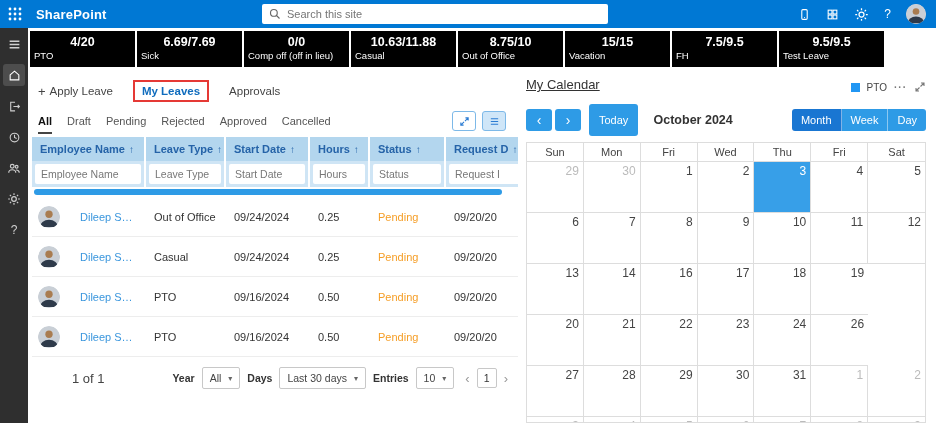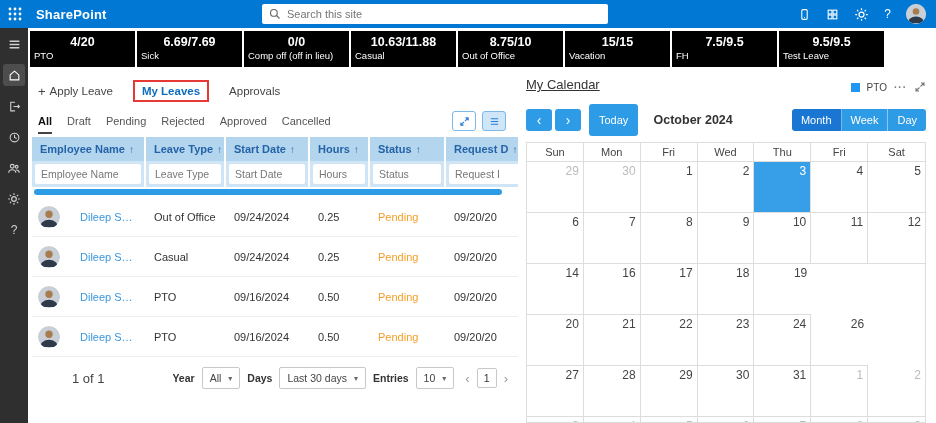--- a/index.html
+++ b/index.html
@@ -504,20 +504,23 @@
                 </div>
                 <div class="cal-day">
                   <span class="num">11</span>
                 </div>
                 <div class="cal-day">
                   <span class="num">12</span>
                 </div>
               </div>
               <div class="cal-week">
                 <div class="cal-day">
+                  <span class="num">13</span>
+                </div>
+                <div class="cal-day">
                   <span class="num">14</span>
                 </div>
                 <div class="cal-day">
                   <span class="num">16</span>
                 </div>
                 <div class="cal-day">
                   <span class="num">17</span>
                 </div>
                 <div class="cal-day">
                   <span class="num">18</span>

